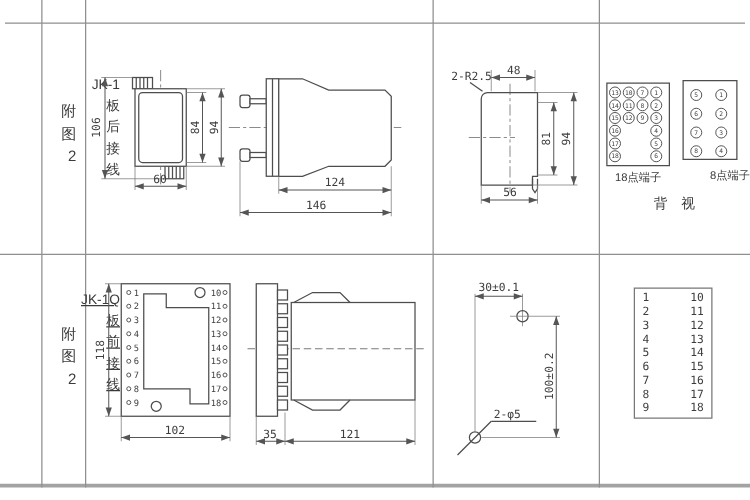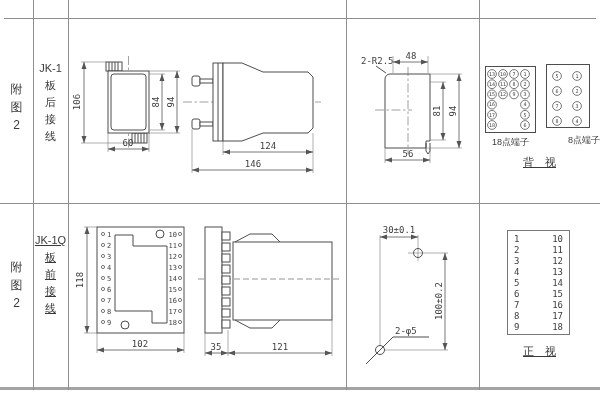--- a/index.html
+++ b/index.html
@@ -2,24 +2,24 @@
 <html><head>
 <meta charset="utf-8">
 <style>
   html,body{margin:0;padding:0;background:#e8e8e8;font-family:"Liberation Sans",sans-serif;}
   .sheet{position:relative;width:600px;height:400px;background:#ffffff;overflow:hidden;
          font-family:"Liberation Sans",sans-serif;color:#3d3d3d;}
   .gl{position:absolute;background:#8f8f8f;}
   .gl.h{height:1px;}
   .gl.v{width:1px;}
   .gl.thick{height:3px;background:#a3a3a3;}
-  .rowlabel{position:absolute;white-space:pre-line;text-align:center;color:#3a3a3a;
-            font-size:12px;line-height:17px;letter-spacing:0;}
+  .rowlabel{position:absolute;white-space:pre-line;text-align:right;color:#3a3a3a;
+            font-size:12px;line-height:17px;letter-spacing:0;margin-left:28px;}
   .caption{position:absolute;text-align:center;color:#3a3a3a;font-size:9px;}
-  .viewlabel{position:absolute;text-align:center;color:#3a3a3a;font-size:11px;text-decoration:underline;}
+  .viewlabel{position:absolute;text-align:center;color:#3a3a3a;font-size:11px;}
   svg{position:absolute;overflow:visible;}
   svg text{font-family:"DejaVu Sans Mono","Liberation Mono",monospace;fill:#3d3d3d;}
   .dt{font-size:9px;}
   .tt{font-size:5px;}
   .pt{font-size:7px;}
   .ln{stroke:#4d4d4d;stroke-width:1;fill:none;}
   .lnf{stroke:#4d4d4d;stroke-width:1;fill:#ffffff;}
   .ext{stroke:#7a7a7a;stroke-width:0.6;}
   .dim{stroke:#555555;stroke-width:0.8;}
   .cl{stroke:#7a7a7a;stroke-width:0.7;stroke-dasharray:9 2.5 2.5 2.5;}
@@ -325,15 +325,14 @@
       <span>11</span>
       <span>12</span>
       <span>13</span>
       <span>14</span>
       <span>15</span>
       <span>16</span>
       <span>17</span>
       <span>18</span>
     </div>
   </div>
-  <div class="viewlabel" style="left:479px;top:344px;width:121px;">正　视</div>
 
 </div>
 
 </body></html>

